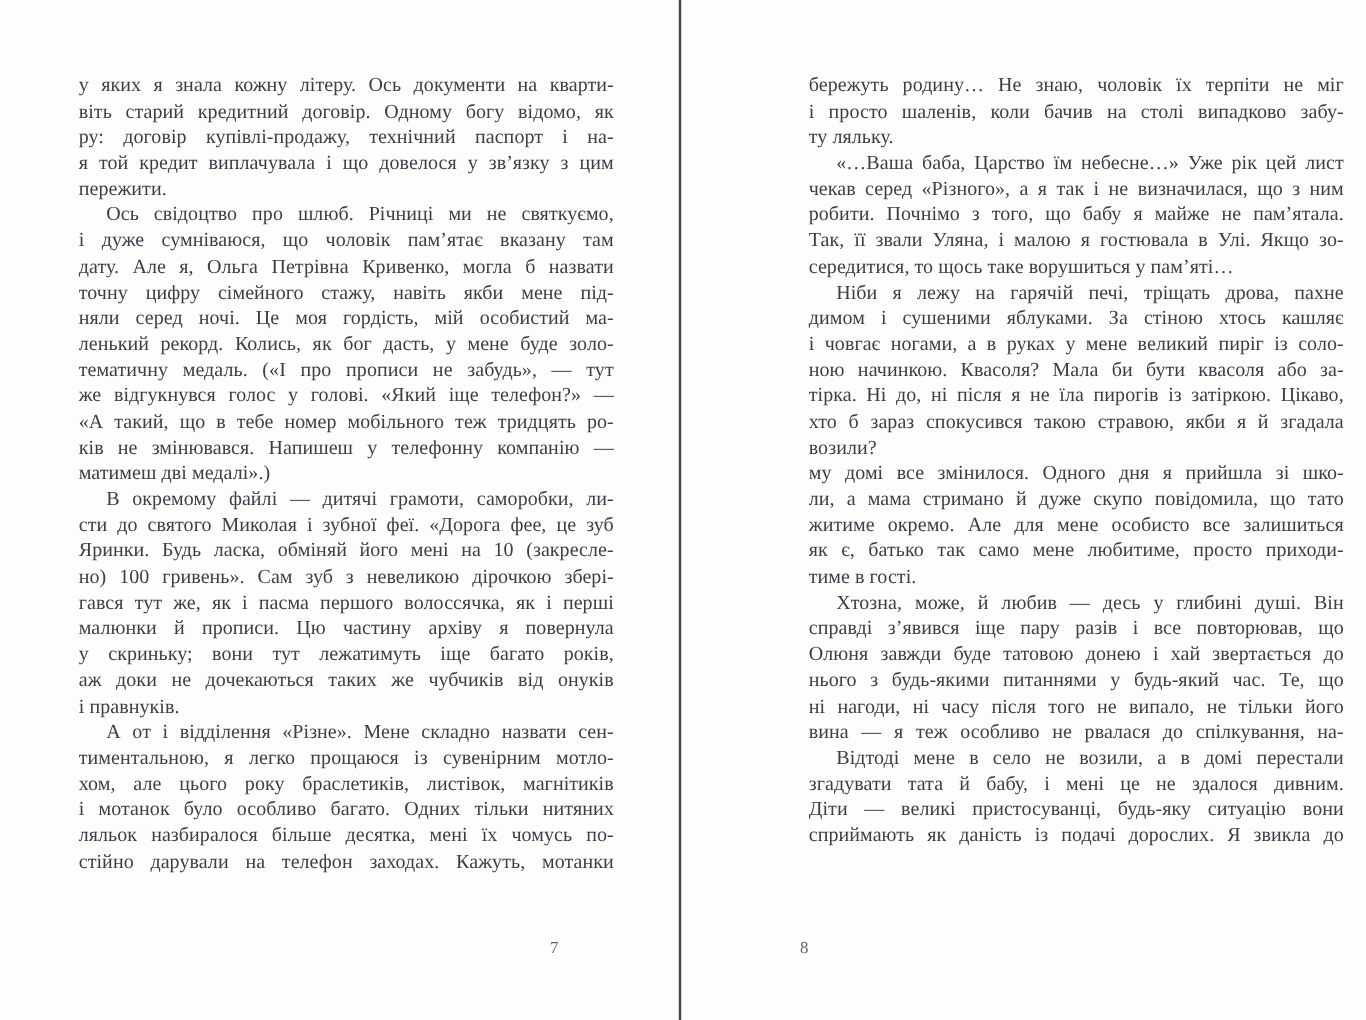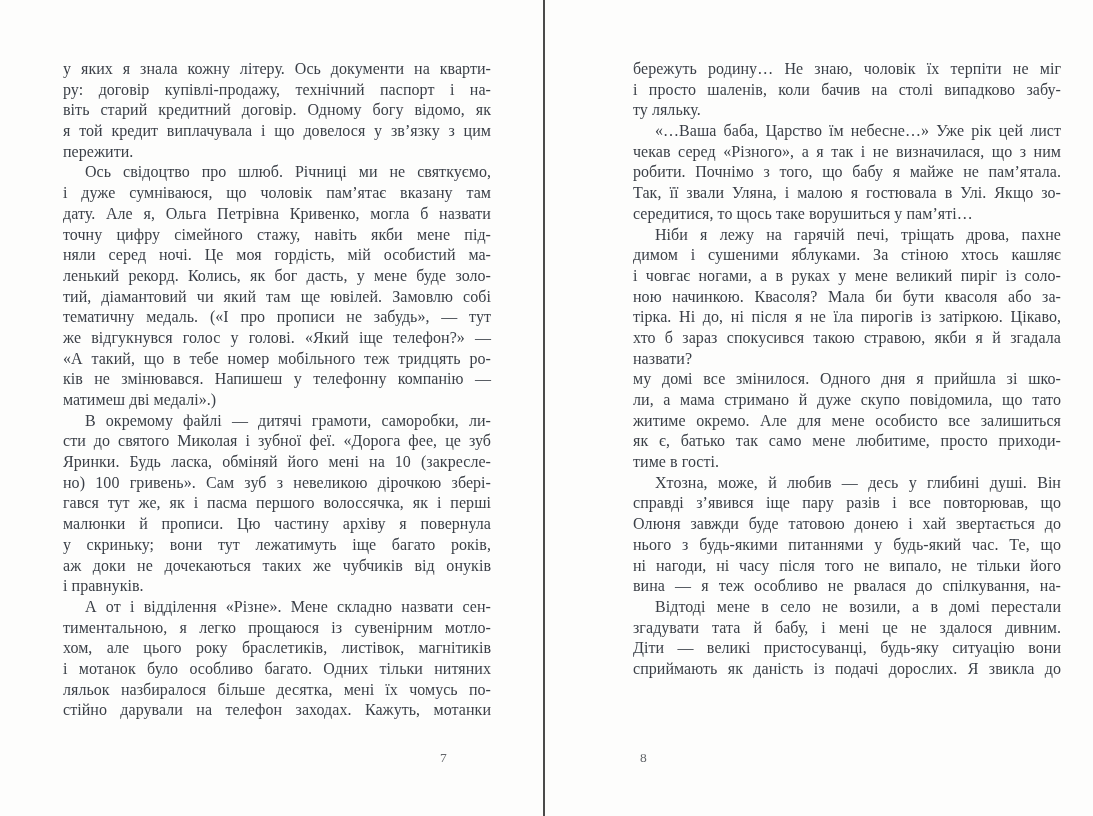--- a/index.html
+++ b/index.html
@@ -22,21 +22,21 @@
   }
   .textblock {
     position: absolute;
     top: 59px;
     width: 428px;
     font-size: 16px;
     line-height: 20.7px;
     letter-spacing: 0.05px;
   }
   .textblock.left  { left: 63px; }
-  .textblock.right { left: 633px; }
+  .textblock.right { left: 647px; }
   .line {
     text-align: justify;
     text-align-last: justify;
     height: 20.7px;
   }
   .line.para-end { text-align-last: left; }
   .line.indent   { text-indent: 22px; }
   .pagenum {
     position: absolute;
     top: 750px;
@@ -46,31 +46,30 @@
   .pagenum.left  { left: 440px; }
   .pagenum.right { left: 640px; }
 </style>
 </head>
 <body>
 
 <div class="spread">
 
   <div class="textblock left">
       <div class="line">у яких я знала кожну літеру. Ось документи на кварти-</div>
+      <div class="line">віть старий кредитний договір. Одному богу відомо, як</div>
       <div class="line">ру: договір купівлі-продажу, технічний паспорт і на-</div>
-      <div class="line">віть старий кредитний договір. Одному богу відомо, як</div>
       <div class="line">я той кредит виплачувала і що довелося у зв’язку з цим</div>
       <div class="line para-end">пережити.</div>
       <div class="line indent">Ось свідоцтво про шлюб. Річниці ми не святкуємо,</div>
       <div class="line">і дуже сумніваюся, що чоловік пам’ятає вказану там</div>
       <div class="line">дату. Але я, Ольга Петрівна Кривенко, могла б назвати</div>
       <div class="line">точну цифру сімейного стажу, навіть якби мене під-</div>
       <div class="line">няли серед ночі. Це моя гордість, мій особистий ма-</div>
       <div class="line">ленький рекорд. Колись, як бог дасть, у мене буде золо-</div>
-      <div class="line">тий, діамантовий чи який там ще ювілей. Замовлю собі</div>
       <div class="line">тематичну медаль. («І про прописи не забудь», — тут</div>
       <div class="line">же відгукнувся голос у голові. «Який іще телефон?» —</div>
       <div class="line">«А такий, що в тебе номер мобільного теж тридцять ро-</div>
       <div class="line">ків не змінювався. Напишеш у телефонну компанію —</div>
       <div class="line para-end">матимеш дві медалі».)</div>
       <div class="line indent">В окремому файлі — дитячі грамоти, саморобки, ли-</div>
       <div class="line">сти до святого Миколая і зубної феї. «Дорога фее, це зуб</div>
       <div class="line">Яринки. Будь ласка, обміняй його мені на 10 (закресле-</div>
       <div class="line">но) 100 гривень». Сам зуб з невеликою дірочкою збері-</div>
       <div class="line">гався тут же, як і пасма першого волоссячка, як і перші</div>
@@ -96,21 +95,21 @@
       <div class="line">чекав серед «Різного», а я так і не визначилася, що з ним</div>
       <div class="line">робити. Почнімо з того, що бабу я майже не пам’ятала.</div>
       <div class="line">Так, її звали Уляна, і малою я гостювала в Улі. Якщо зо-</div>
       <div class="line para-end">середитися, то щось таке ворушиться у пам’яті…</div>
       <div class="line indent">Ніби я лежу на гарячій печі, тріщать дрова, пахне</div>
       <div class="line">димом і сушеними яблуками. За стіною хтось кашляє</div>
       <div class="line">і човгає ногами, а в руках у мене великий пиріг із соло-</div>
       <div class="line">ною начинкою. Квасоля? Мала би бути квасоля або за-</div>
       <div class="line">тірка. Ні до, ні після я не їла пирогів із затіркою. Цікаво,</div>
       <div class="line">хто б зараз спокусився такою стравою, якби я й згадала</div>
-      <div class="line para-end">назвати?</div>
+      <div class="line para-end">возили?</div>
       <div class="line">му домі все змінилося. Одного дня я прийшла зі шко-</div>
       <div class="line">ли, а мама стримано й дуже скупо повідомила, що тато</div>
       <div class="line">житиме окремо. Але для мене особисто все залишиться</div>
       <div class="line">як є, батько так само мене любитиме, просто приходи-</div>
       <div class="line para-end">тиме в гості.</div>
       <div class="line indent">Хтозна, може, й любив — десь у глибині душі. Він</div>
       <div class="line">справді з’явився іще пару разів і все повторював, що</div>
       <div class="line">Олюня завжди буде татовою донею і хай звертається до</div>
       <div class="line">нього з будь-якими питаннями у будь-який час. Те, що</div>
       <div class="line">ні нагоди, ні часу після того не випало, не тільки його</div>

